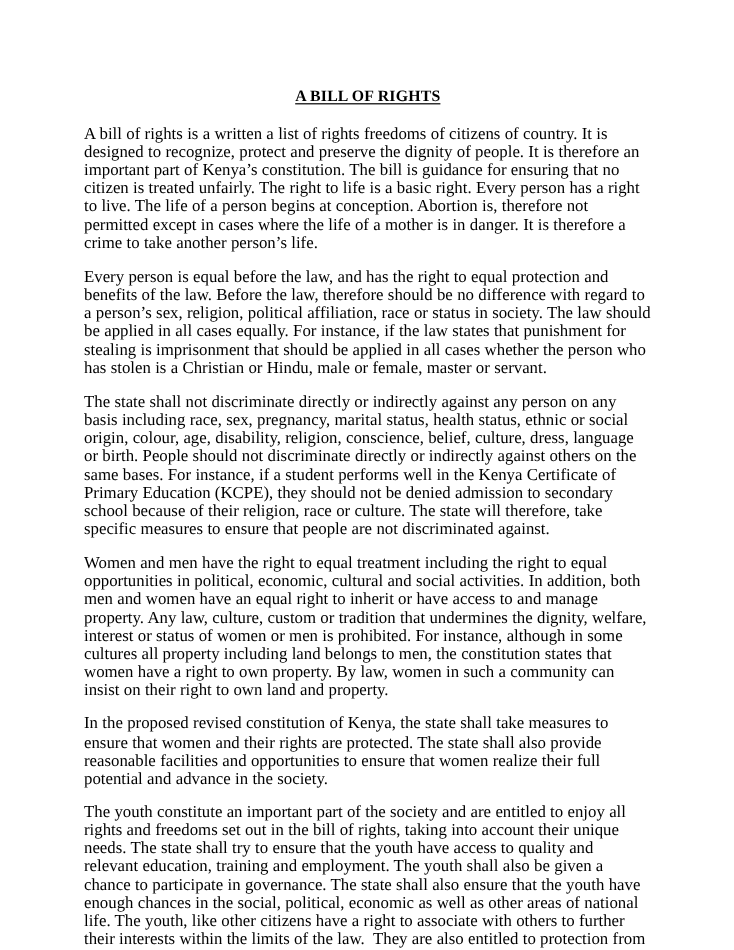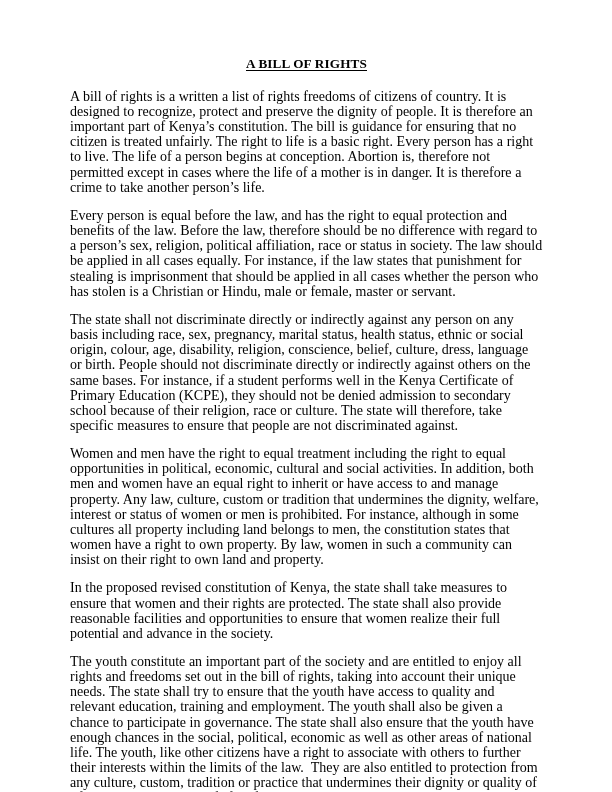--- a/index.html
+++ b/index.html
@@ -13,21 +13,21 @@
     font-family: "Liberation Serif", "DejaVu Serif", serif;
     color: #000000;
     -webkit-font-smoothing: antialiased;
     overflow: hidden;
   }
   .page {
     position: relative;
     width: 612px;
     height: 792px;
     box-sizing: border-box;
-    padding: 56px 69px 0 70px;
+    padding: 72px 69px 0 70px;
     background: #ffffff;
   }
   .doc-title {
     text-align: center;
     font-weight: bold;
     font-size: 13.2px;
     letter-spacing: 0.15px;
     margin: 0 0 17px 0;
     line-height: 1.2;
   }

